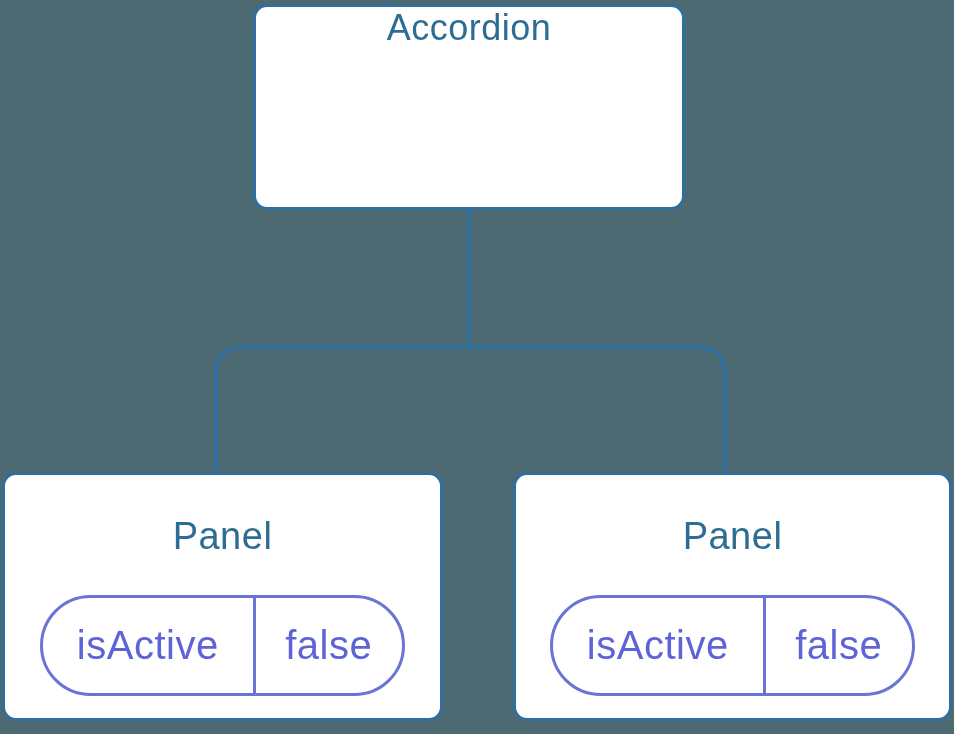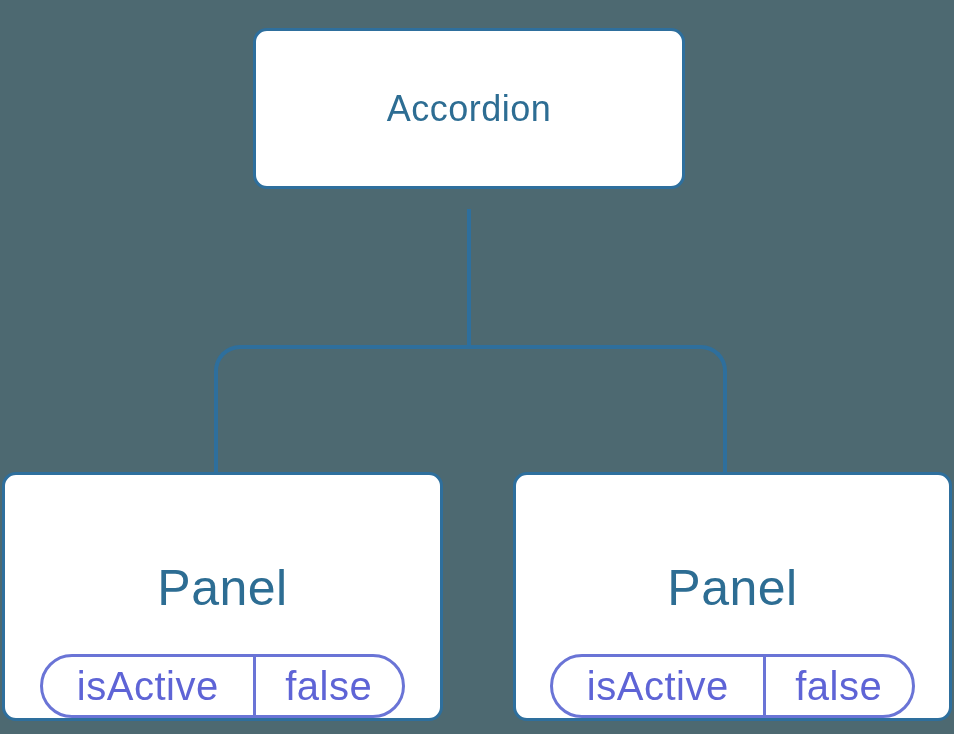--- a/index.html
+++ b/index.html
@@ -18,23 +18,21 @@
     background: #ffffff;
     border: 3px solid #2e6f9d;
     border-radius: 14px;
     box-sizing: border-box;
     display: flex;
     flex-direction: column;
     align-items: center;
   }
   .node-root {
     left: 253px; top: 4px;
-    width: 432px; height: 161px;
-    justify-content: center;
-    margin-top: 24px;
+    width: 432px; height: 206px;
   }
   .node-label {
     color: #2d6d93;
     font-size: 36px;
     letter-spacing: 0.5px;
   }
 
   
   .stem {
     position: absolute;
@@ -54,21 +52,21 @@
 
   
   .node-child {
     width: 441px; height: 249px;
     top: 472px;
     padding-top: 40px;
     z-index: 2;
   }
   .node-child-left  { left: 2px; }
   .node-child-right { left: 513px; width: 439px; }
-  .node-child .node-label { font-size: 50px; margin-top: 44px; }
+  .node-child .node-label { font-size: 38px; }
 
   
   .prop-pill {
     margin-top: 37px;
     width: 365px; height: 101px;
     box-sizing: border-box;
     border: 3px solid #6a74d6;
     border-radius: 60px;
     display: flex;
     align-items: stretch;

